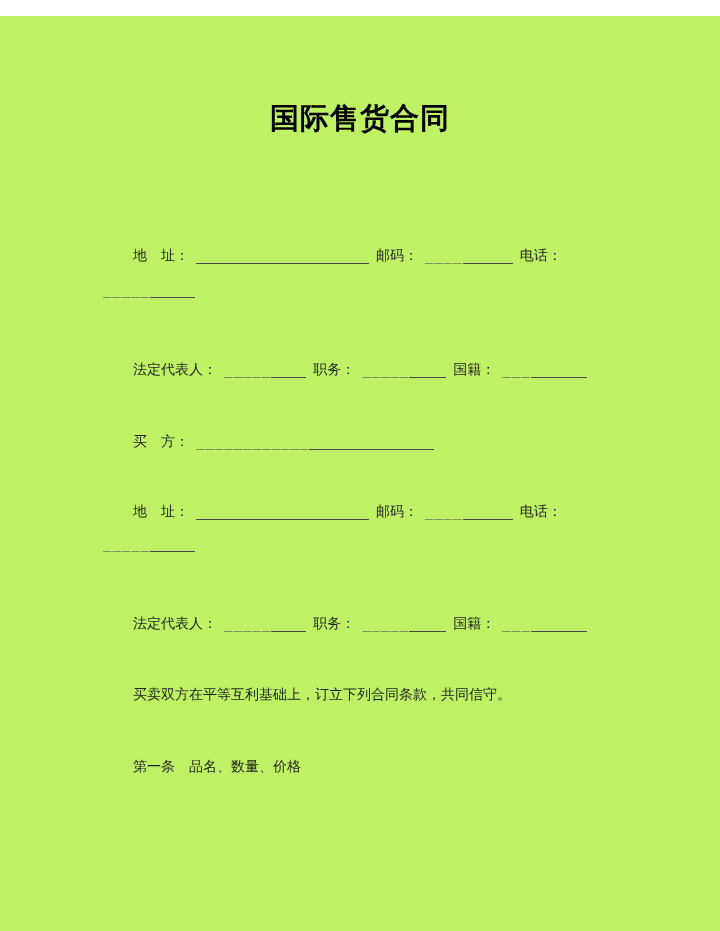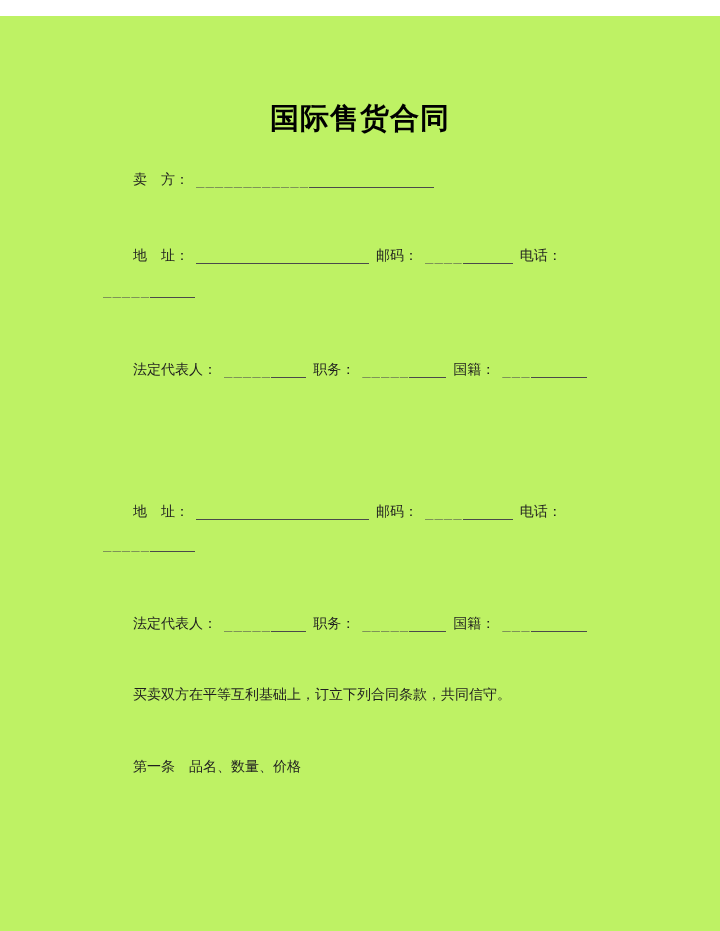--- a/index.html
+++ b/index.html
@@ -62,35 +62,35 @@
   .r-article1{left:133px;top:740px;}
   .r-article2{left:133px;top:813px;}
 </style>
 </head>
 <body>
 
 <div class="page">
 
   <div class="row row-title">国际售货合同</div>
 
-  <div class="row r-seller">
-    <span>卖　方：</span><span class="bg"><span class="dash">____________</span><span class="ln ln-party"></span></span>
-  </div>
 
   <div class="row r-seller-addr">
     <span>地　址：</span><span class="bg"><span class="ln ln-addr"></span></span><span>邮码：</span><span class="bg"><span class="dash">____</span><span class="ln ln-post"></span></span><span>电话：</span>
   </div>
   <div class="row r-seller-addr2">
     <span class="bg nm"><span class="dash">_____</span><span class="ln ln-wrap"></span></span>
   </div>
 
   <div class="row r-seller-rep">
     <span>法定代表人：</span><span class="bg"><span class="dash">_____</span><span class="ln ln-rep"></span></span><span>职务：</span><span class="bg"><span class="dash">_____</span><span class="ln ln-pos"></span></span><span>国籍：</span><span class="bg"><span class="dash">___</span><span class="ln ln-nat"></span></span>
   </div>
 
+  <div class="row r-buyer">
+    <span>买　方：</span><span class="bg"><span class="dash">____________</span><span class="ln ln-party"></span></span>
+  </div>
 
   <div class="row r-buyer-addr">
     <span>地　址：</span><span class="bg"><span class="ln ln-addr"></span></span><span>邮码：</span><span class="bg"><span class="dash">____</span><span class="ln ln-post"></span></span><span>电话：</span>
   </div>
   <div class="row r-buyer-addr2">
     <span class="bg nm"><span class="dash">_____</span><span class="ln ln-wrap"></span></span>
   </div>
 
   <div class="row r-buyer-rep">
     <span>法定代表人：</span><span class="bg"><span class="dash">_____</span><span class="ln ln-rep"></span></span><span>职务：</span><span class="bg"><span class="dash">_____</span><span class="ln ln-pos"></span></span><span>国籍：</span><span class="bg"><span class="dash">___</span><span class="ln ln-nat"></span></span>

